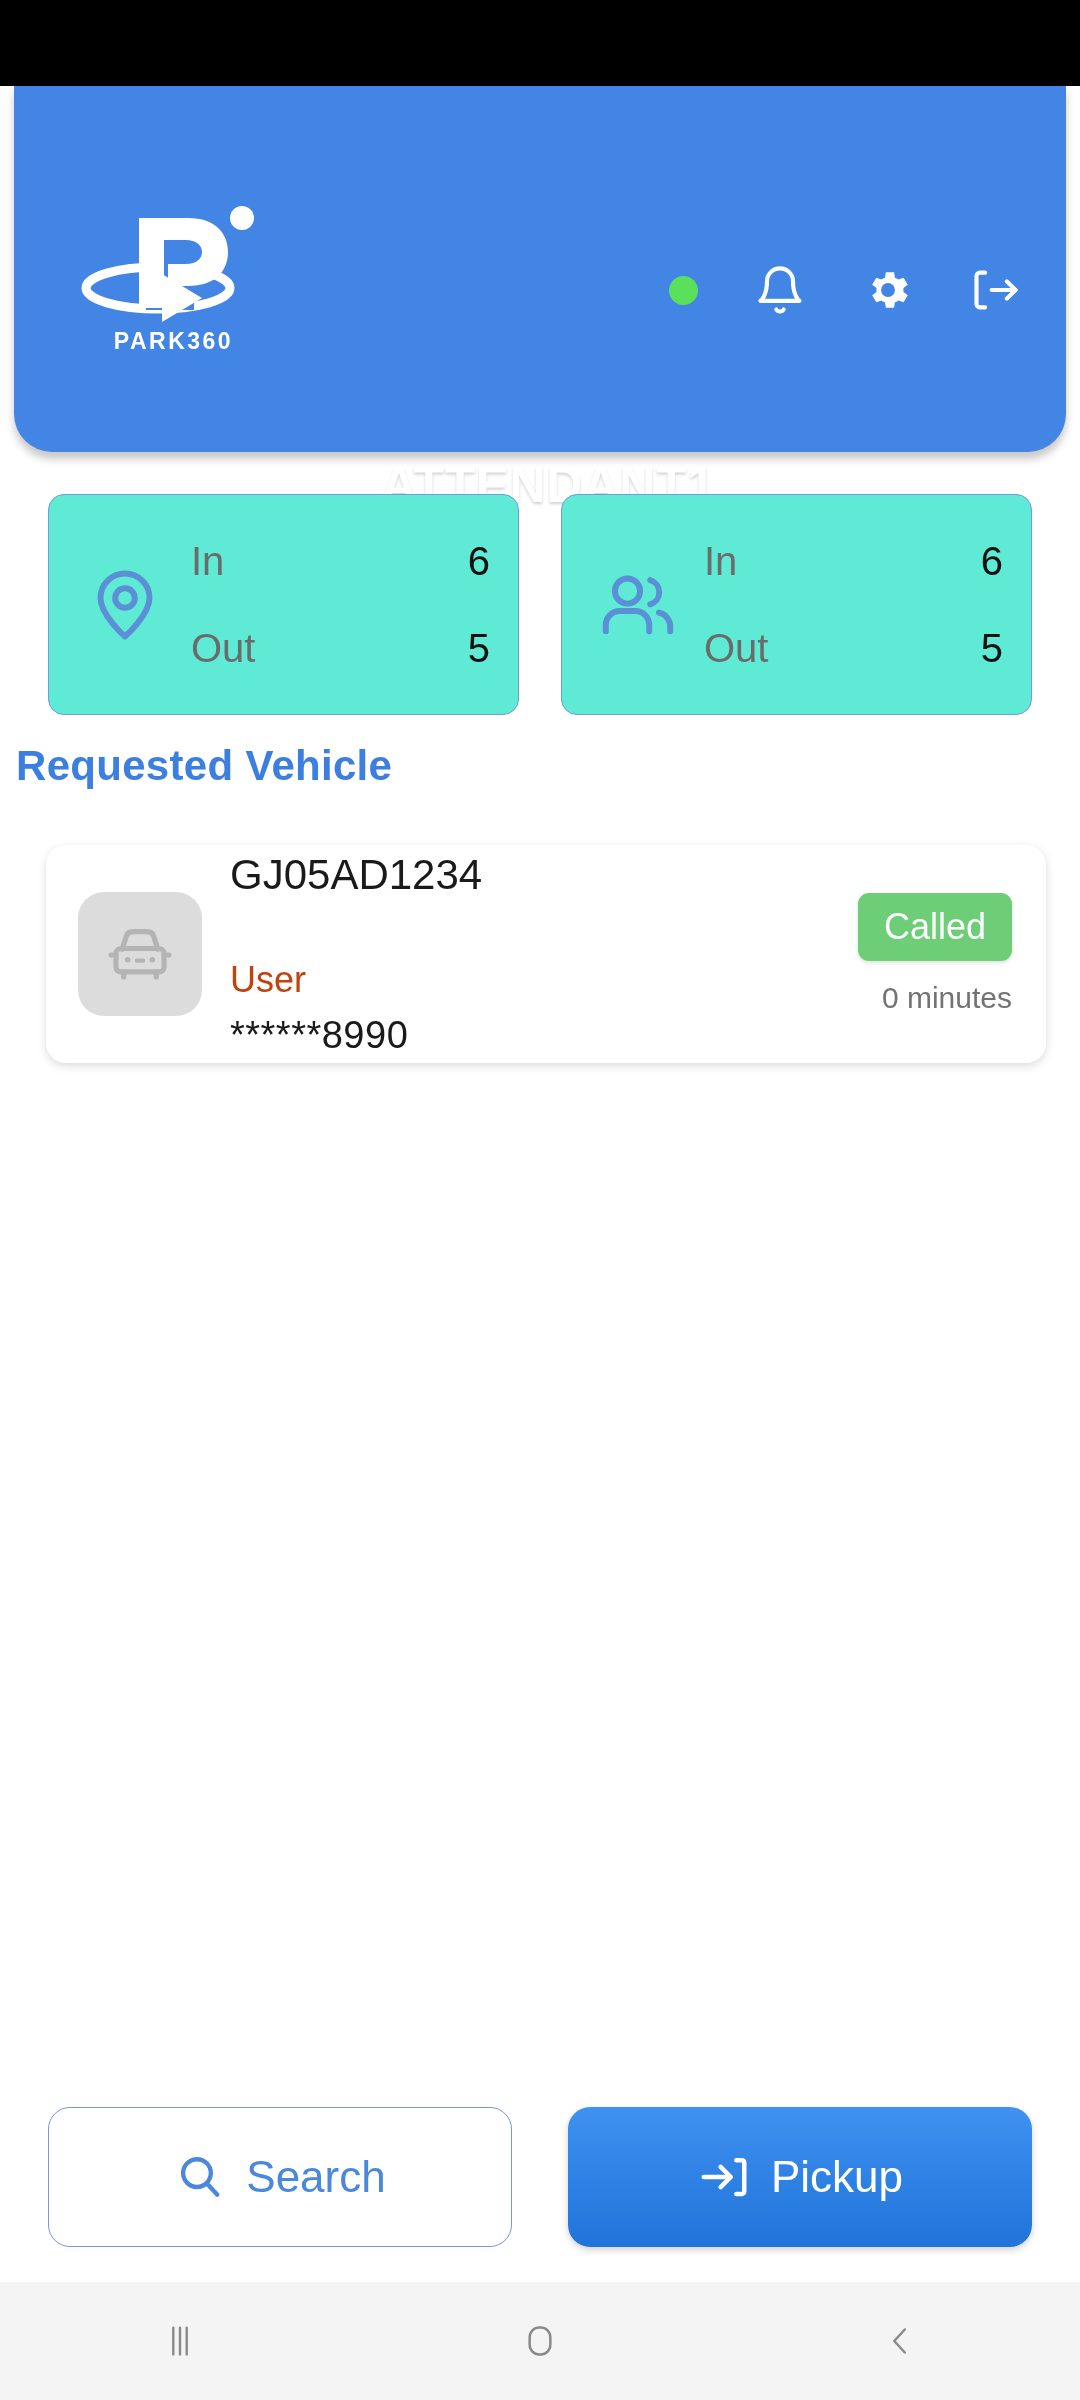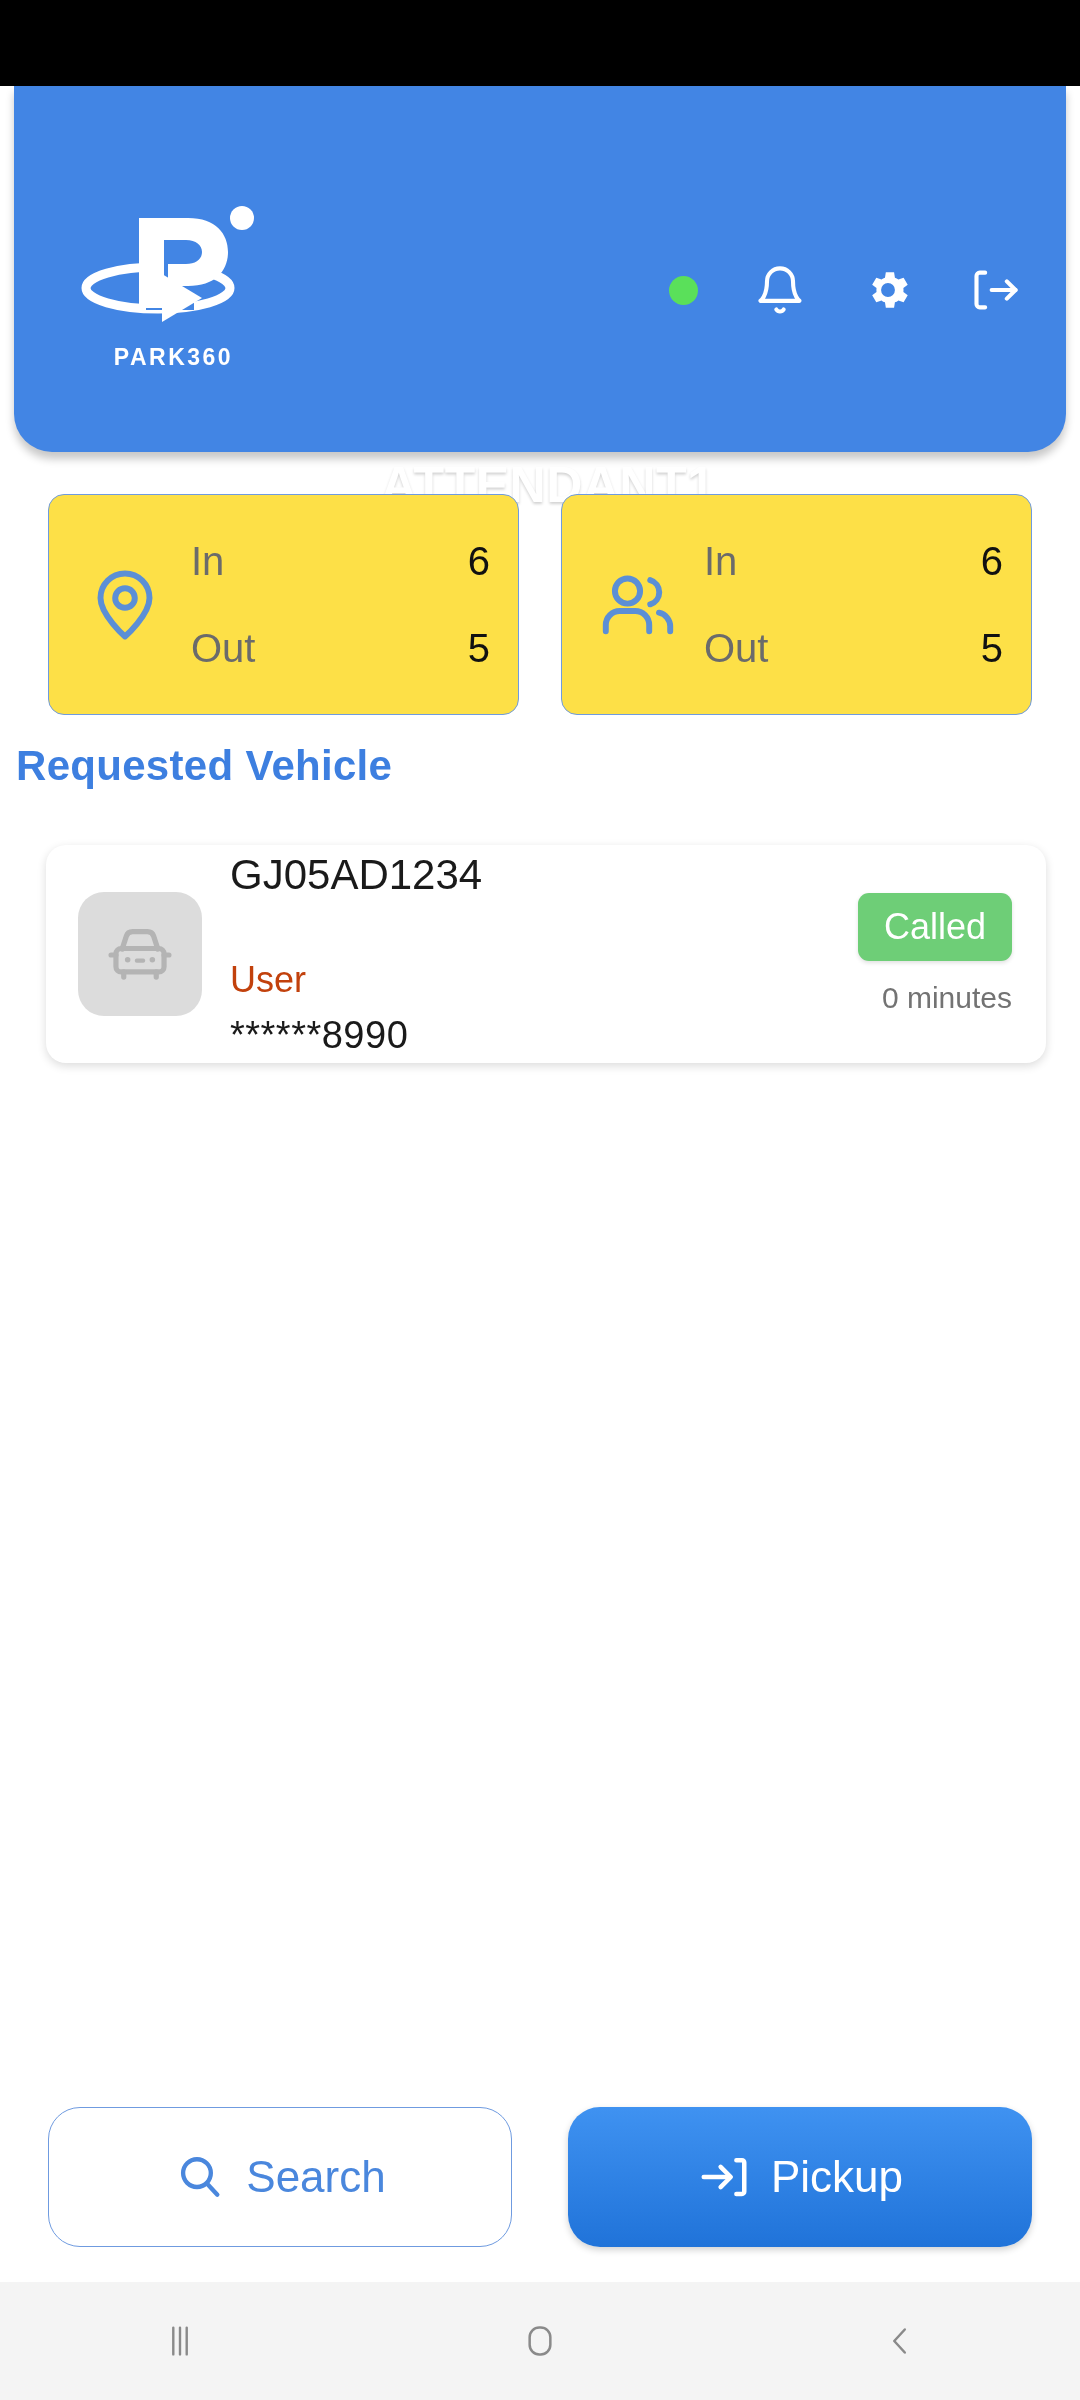--- a/index.html
+++ b/index.html
@@ -24,21 +24,21 @@
     width:1052px; height:366px;
     background:#4285e4;
     border-bottom-left-radius:38px;
     border-bottom-right-radius:38px;
     box-shadow:0 7px 9px rgba(0,0,0,0.22);
   }
   
   .logo { position:absolute; left:62px; top:114px; width:195px; height:170px; }
   .logo svg { display:block; width:195px; height:130px; }
   .logo-word {
-    position:absolute; left:0; top:144px; width:195px;
+    position:absolute; left:0; top:128px; width:195px;
     text-align:center;
     color:#ffffff;
     font-size:23px;
     font-weight:700;
     letter-spacing:2.5px;
     font-family:"Liberation Sans", sans-serif;
   }
   
   .header-icons {
     position:absolute; right:44px; top:178px;
@@ -65,21 +65,21 @@
   
   .stats-row {
     position:absolute; top:494px; left:48px;
     width:984px;
     display:flex; gap:42px;
   }
   .stat-card {
     width:471px; height:221px;
     border:1.6px solid #6f9be0;
     border-radius:16px;
-    background:#fde047;
+    background:#5eead4;
     display:flex; align-items:center;
     padding:0 28px 0 34px;
   }
   .stat-icon { width:84px; height:84px; flex:0 0 84px; margin-right:24px; }
   .stat-icon svg { width:84px; height:84px; display:block; }
   .stat-rows { flex:1; display:flex; flex-direction:column; justify-content:center; gap:42px; }
   .stat-line { display:flex; align-items:center; justify-content:space-between; }
   .stat-label { color:#6b6b6b; font-size:40px; }
   .stat-value { color:#111111; font-size:40px; }
 
@@ -126,21 +126,21 @@
   .veh-time { font-size:30px; color:#737373; }
 
   
   .actions {
     position:absolute; left:48px; top:2107px;
     width:984px;
     display:flex; gap:56px;
   }
   .btn {
     height:140px;
-    border-radius:32px;
+    border-radius:22px;
     display:flex; align-items:center; justify-content:center;
     gap:20px;
   }
   .btn-search {
     flex:0 0 464px;
     background:#ffffff;
     border:1.6px solid #6f9be0;
   }
   .btn-search .btn-label { color:#4a87dd; font-size:44px; }
   .btn-search svg { width:52px; height:52px; display:block; }

